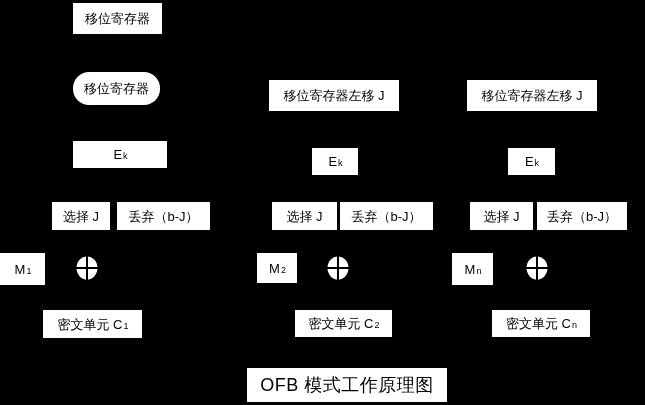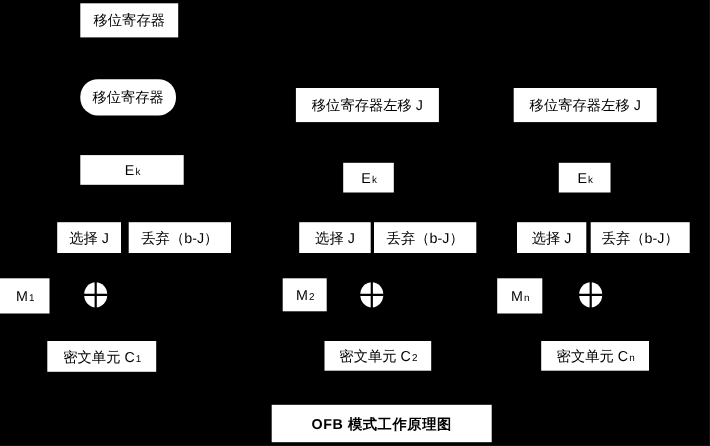--- a/index.html
+++ b/index.html
@@ -28,22 +28,22 @@
     box-sizing:border-box;
   }
   .box sub{
     font-size:9px;
     line-height:1;
     position:relative;
     top:2px;
     left:1px;
   }
   .title-box{
-    font-weight:bold;
-    font-size:13px;
+    font-weight:normal;
+    font-size:18px;
     letter-spacing:0.5px;
   }
   .xor{
     position:absolute;
     width:22px;height:24px;
   }
 </style>
 </head>
 <body>
 

